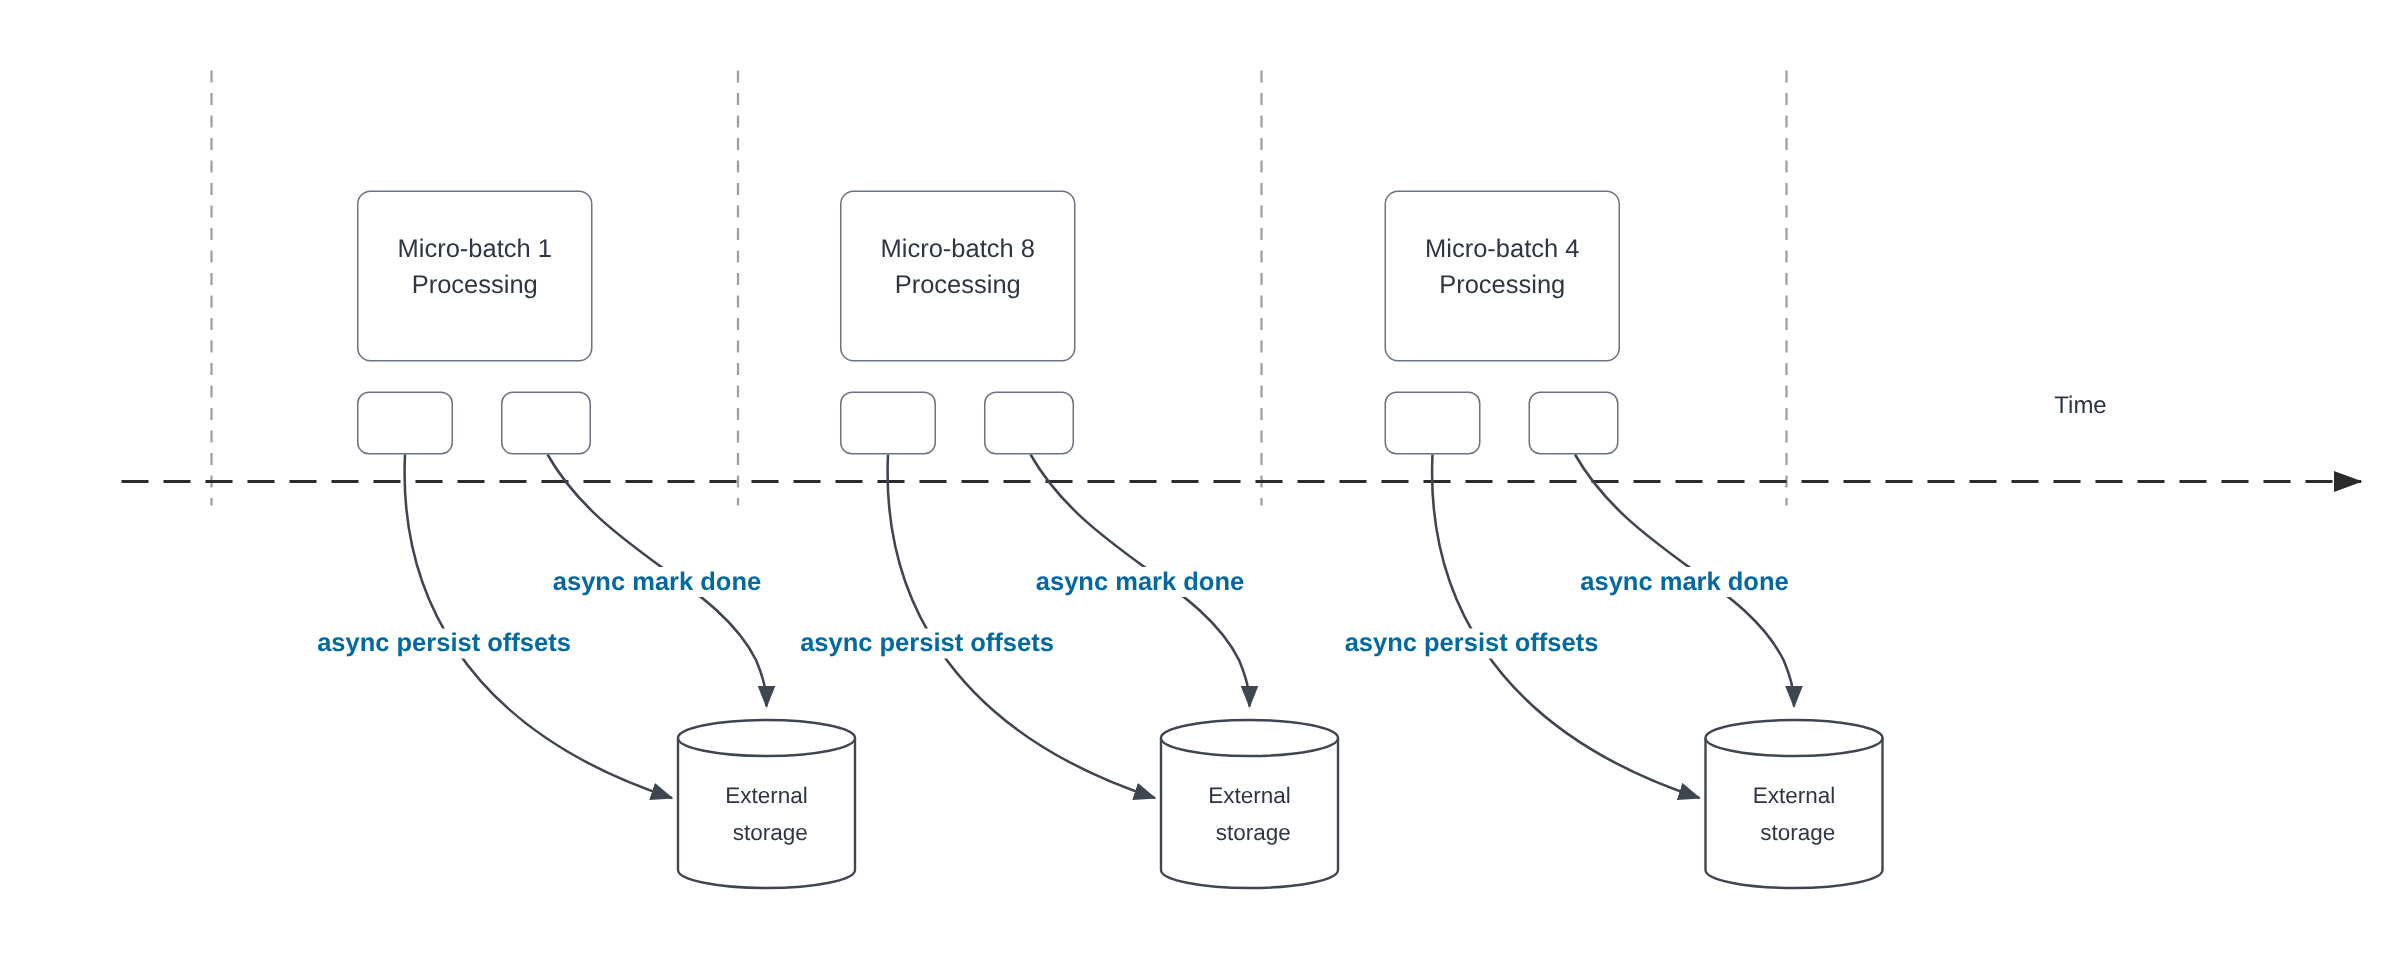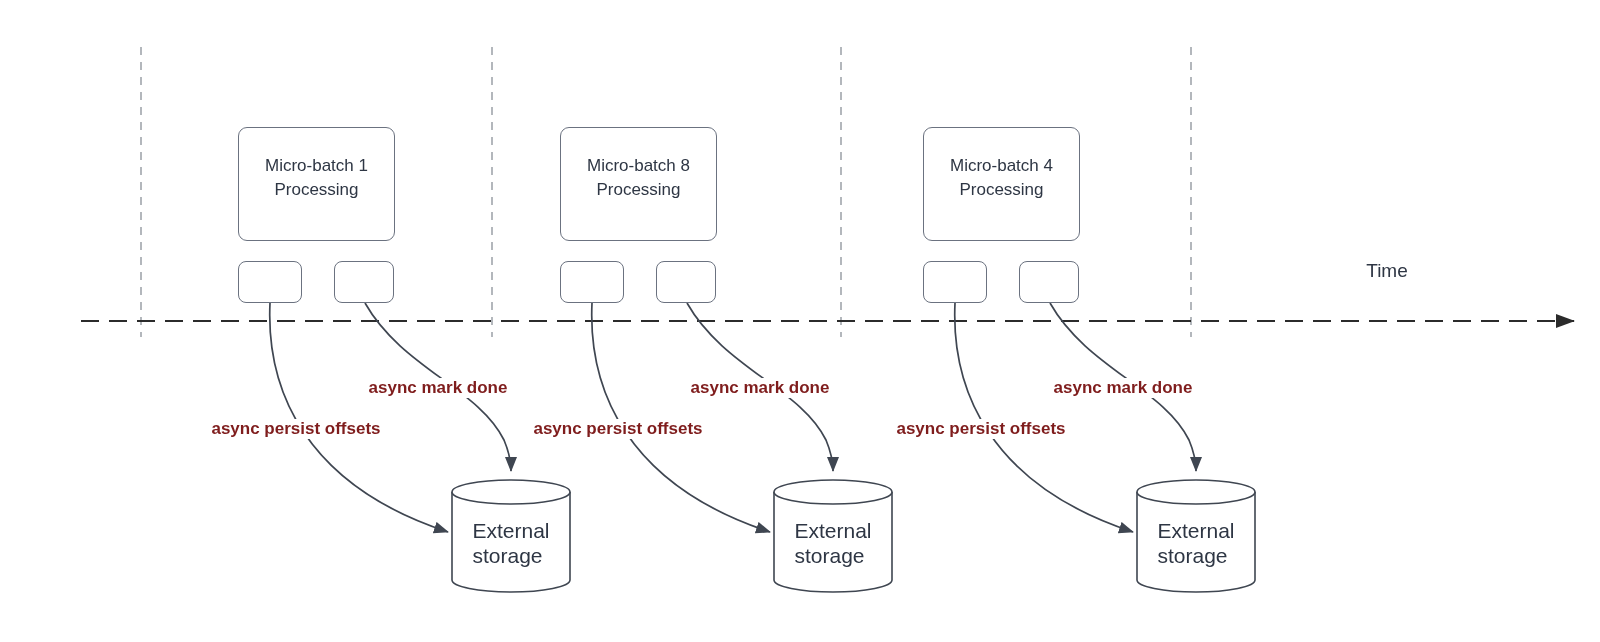--- a/index.html
+++ b/index.html
@@ -13,28 +13,28 @@
     background:#ffffff; border:1.4px solid #6b7280; border-radius:9px;
     display:flex; flex-direction:column; align-items:center; justify-content:center;
     padding-bottom:12px; font-size:17px; line-height:24px; color:#2e3644; text-align:center;
   }
   .mini {
     position:absolute; top:261px; height:42px; box-sizing:border-box;
     background:#ffffff; border:1.4px solid #6b7280; border-radius:8px;
   }
   .ann {
     position:absolute; transform:translate(-50%,-50%); white-space:nowrap;
-    font-weight:700; font-size:17px; color:#7f1d1d; background:#ffffff; padding:0 2px;
+    font-weight:700; font-size:17px; color:#0369a1; background:#ffffff; padding:0 2px;
   }
   .cyl-label {
-    position:absolute; transform:translateX(-50%); text-align:left;
-    font-size:21px; line-height:25px; color:#2e3644;
+    position:absolute; transform:translateX(-50%); text-align:right;
+    font-size:15px; line-height:25px; color:#2e3644;
   }
   .time-label {
-    position:absolute; transform:translate(-50%,-50%); font-size:19px; color:#2e3644;
+    position:absolute; transform:translate(-50%,-50%); font-size:16px; color:#2e3644;
   }
 </style>
 </head>
 <body>
 
 <div class="canvas">
 
   <svg class="layer" width="1600" height="642" viewBox="0 0 1600 642">
     <defs>
       <marker id="arrowTime" markerUnits="userSpaceOnUse" markerWidth="22" markerHeight="16" refX="18" refY="7" orient="auto">

